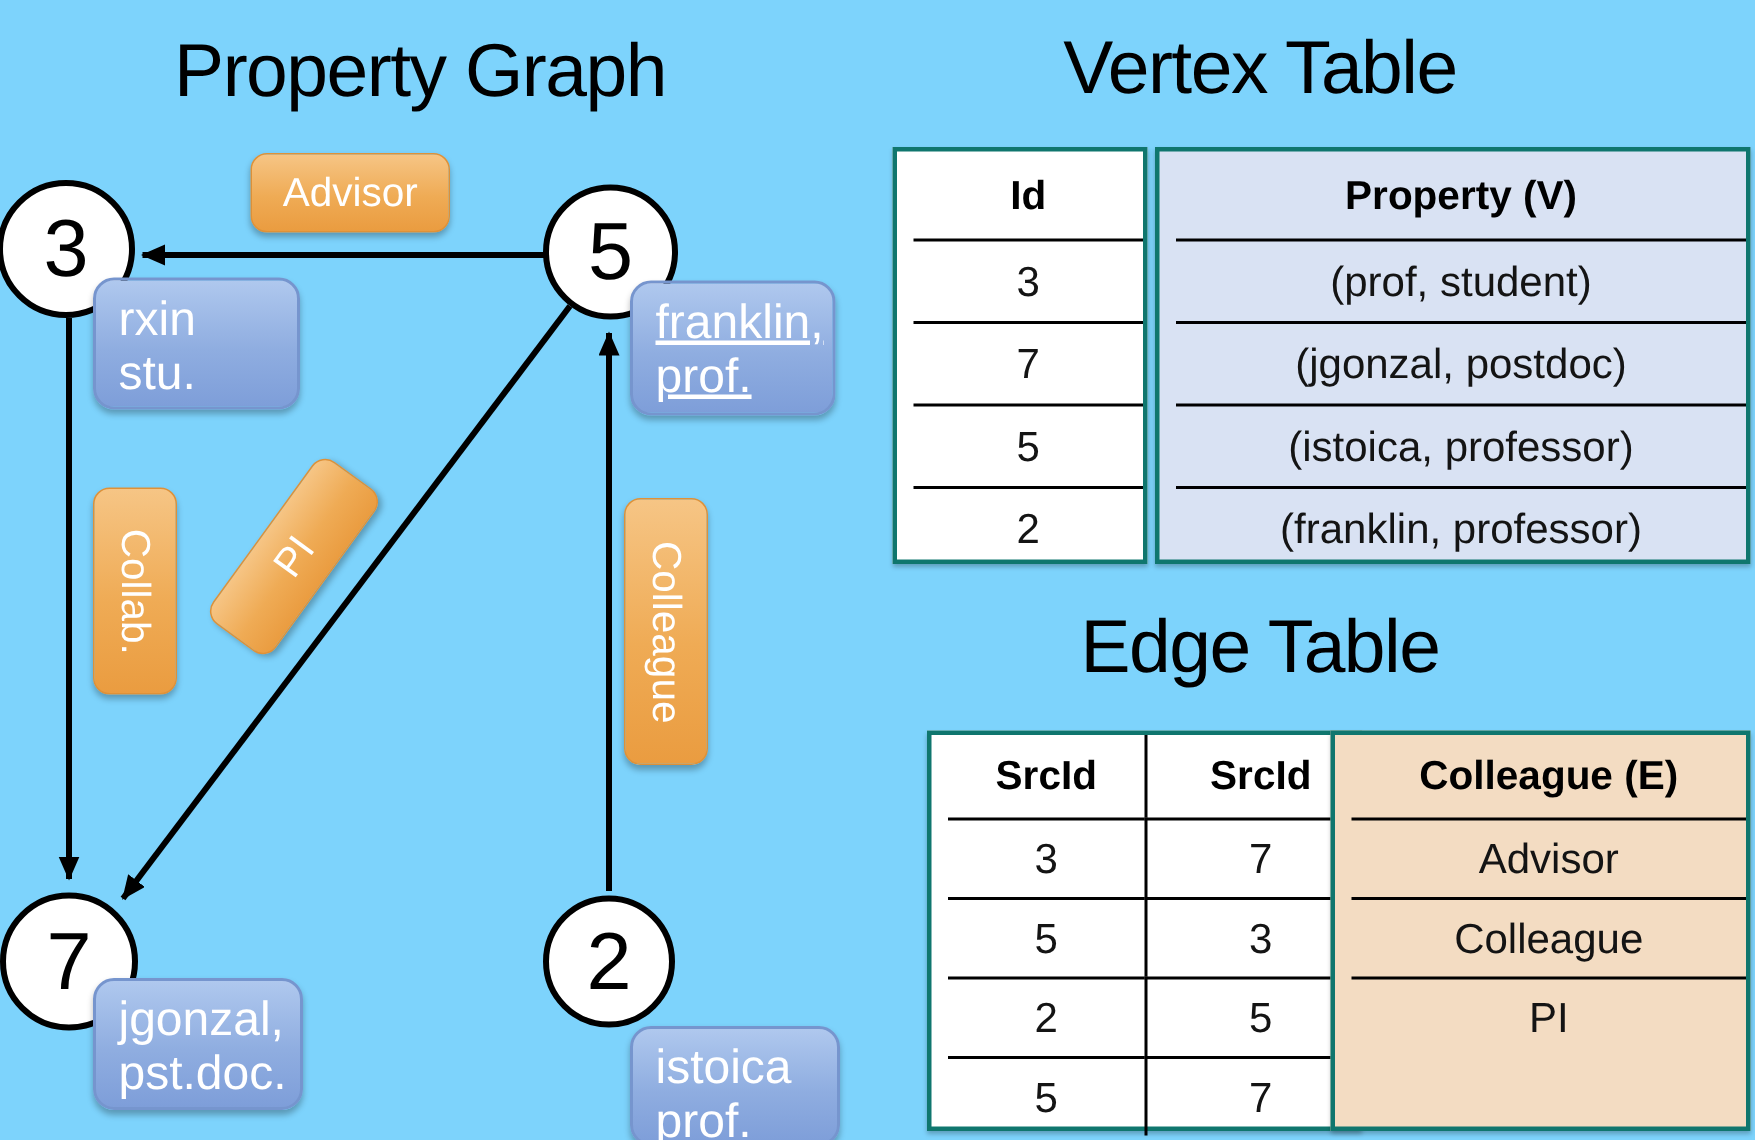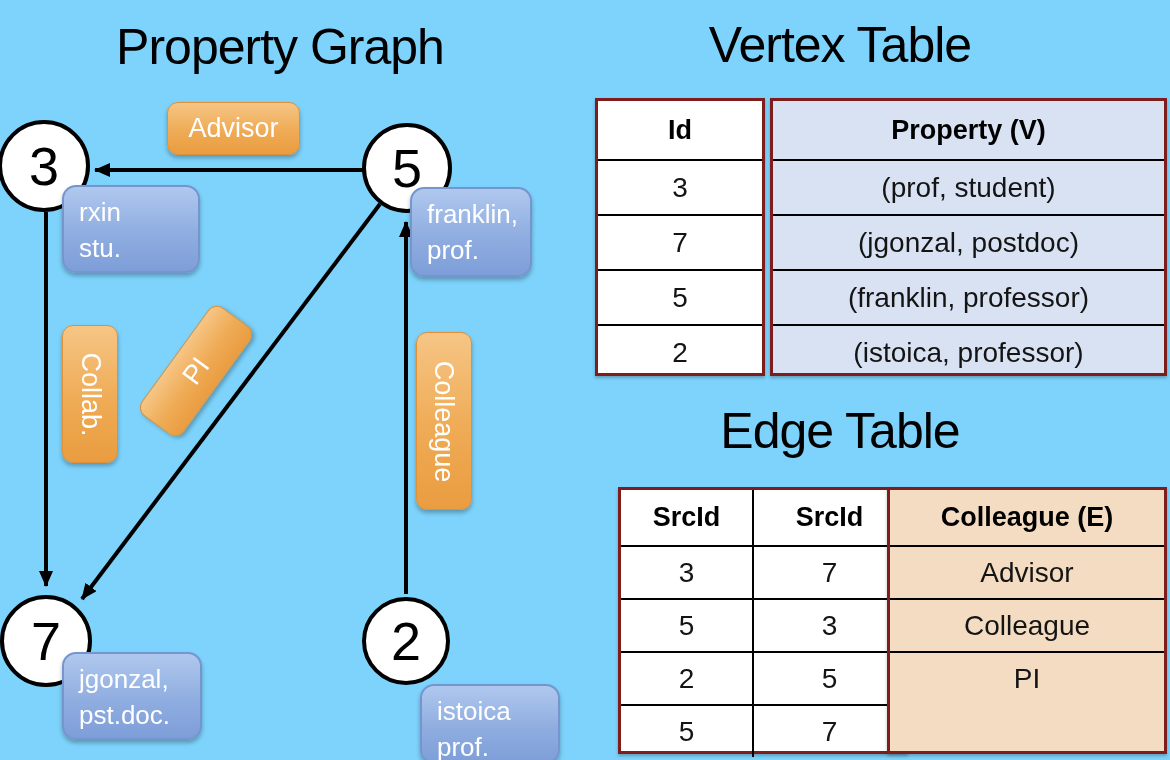--- a/index.html
+++ b/index.html
@@ -17,36 +17,36 @@
     position:absolute;z-index:2;box-sizing:border-box;background:#fff;
     border:4px solid #000;border-radius:50%;
     display:flex;align-items:center;justify-content:center;
   }
   .node-id{font-size:54px;font-weight:300;color:#000;line-height:1;}
   .vprop{
     position:absolute;z-index:3;box-sizing:border-box;
     background:linear-gradient(180deg,#afc8ee 0%,#8fade0 55%,#7e9ed9 100%);
     border:2px solid #7695ce;border-radius:14px;
     box-shadow:0 3px 4px rgba(0,0,0,.28);
-    color:#fff;font-size:26px;line-height:36px;padding:7px 0 0 15px;
+    color:#fff;font-size:32px;line-height:36px;padding:7px 0 0 15px;
   }
   .vprop span{display:block;}
   .elabel{
     position:absolute;z-index:4;box-sizing:border-box;
     background:linear-gradient(180deg,#f6c585 0%,#efab55 55%,#ea9c40 100%);
     border:1.5px solid #de9138;border-radius:11px;
     box-shadow:0 3px 4px rgba(0,0,0,.28);
     color:#fff;font-size:27px;
     display:flex;align-items:center;justify-content:center;
   }
   .vtext{transform:rotate(90deg);white-space:nowrap;}
   
   .tblock{
-    position:absolute;box-sizing:border-box;border:3px solid #7f1d1d;
-    display:grid;box-shadow:0 2px 3px rgba(0,0,0,.25);background:#fff;
+    position:absolute;box-sizing:border-box;border:3px solid #0f766e;
+    display:grid;box-shadow:0 2px 3px rgba(0,0,0,.25);background:#fff;padding-left:11px;
   }
   .cell{
     display:flex;align-items:center;justify-content:center;
     font-size:28px;color:#141414;box-sizing:border-box;white-space:nowrap;
   }
   .cell.hdr{font-weight:bold;font-size:27px;color:#000;}
   .bt{border-top:2px solid #000;}
   .bl{border-left:2px solid #000;}
 </style>
 </head>
@@ -78,21 +78,21 @@
     <span class="node-id">7</span>
   </div>
   <div class="node" style="left:362px;top:597px;width:88px;height:88px;">
     <span class="node-id">2</span>
   </div>
 
   <div class="vprop" style="left:62px;top:185px;width:138px;height:88px;">
     <span>rxin</span>
     <span>stu.</span>
   </div>
-  <div class="vprop" style="left:410px;top:187px;width:122px;height:90px;">
+  <div class="vprop" style="left:420px;top:187px;width:137px;height:90px;text-decoration:underline;">
     <span>franklin,</span>
     <span>prof.</span>
   </div>
   <div class="vprop" style="left:62px;top:652px;width:140px;height:88px;">
     <span>jgonzal,</span>
     <span>pst.doc.</span>
   </div>
   <div class="vprop" style="left:420px;top:684px;width:140px;height:80px;">
     <span>istoica</span>
     <span>prof.</span>
@@ -118,22 +118,22 @@
     <div class="cell bt">3</div>
     <div class="cell bt">7</div>
     <div class="cell bt">5</div>
     <div class="cell bt">2</div>
   </div>
 
   <div class="tblock" style="left:770px;top:98px;width:397px;height:278px;grid-template-rows:58px 55px 55px 55px 55px;background:#d9e2f3;">
     <div class="cell hdr">Property (V)</div>
     <div class="cell bt">(prof, student)</div>
     <div class="cell bt">(jgonzal, postdoc)</div>
+    <div class="cell bt">(istoica, professor)</div>
     <div class="cell bt">(franklin, professor)</div>
-    <div class="cell bt">(istoica, professor)</div>
   </div>
 
   <div class="title" style="left:595px;top:402px;width:490px;">Edge Table</div>
 
   <div class="tblock" style="left:618px;top:487px;width:290px;height:267px;grid-template-columns:131px 153px;grid-template-rows:55px 53px 53px 53px 53px;">
     <div class="cell hdr">SrcId</div>
     <div class="cell hdr bl">SrcId</div>
     <div class="cell bt">3</div>
     <div class="cell bt bl">7</div>
     <div class="cell bt">5</div>

